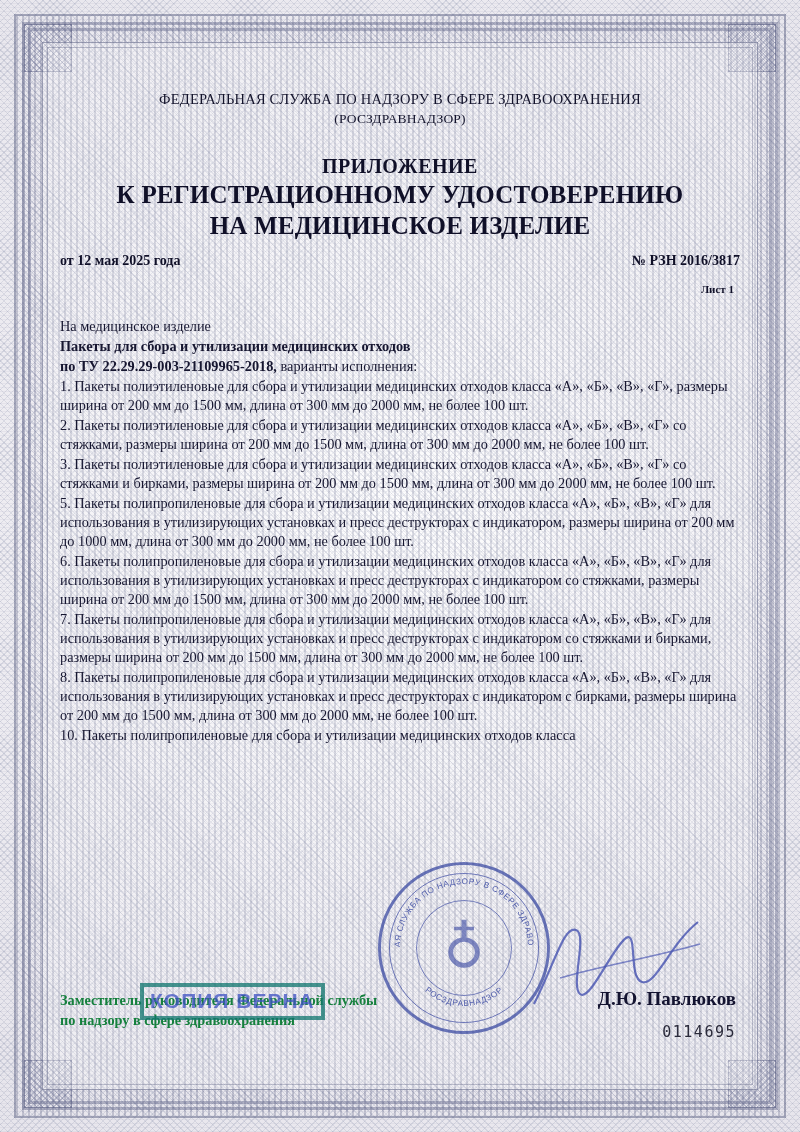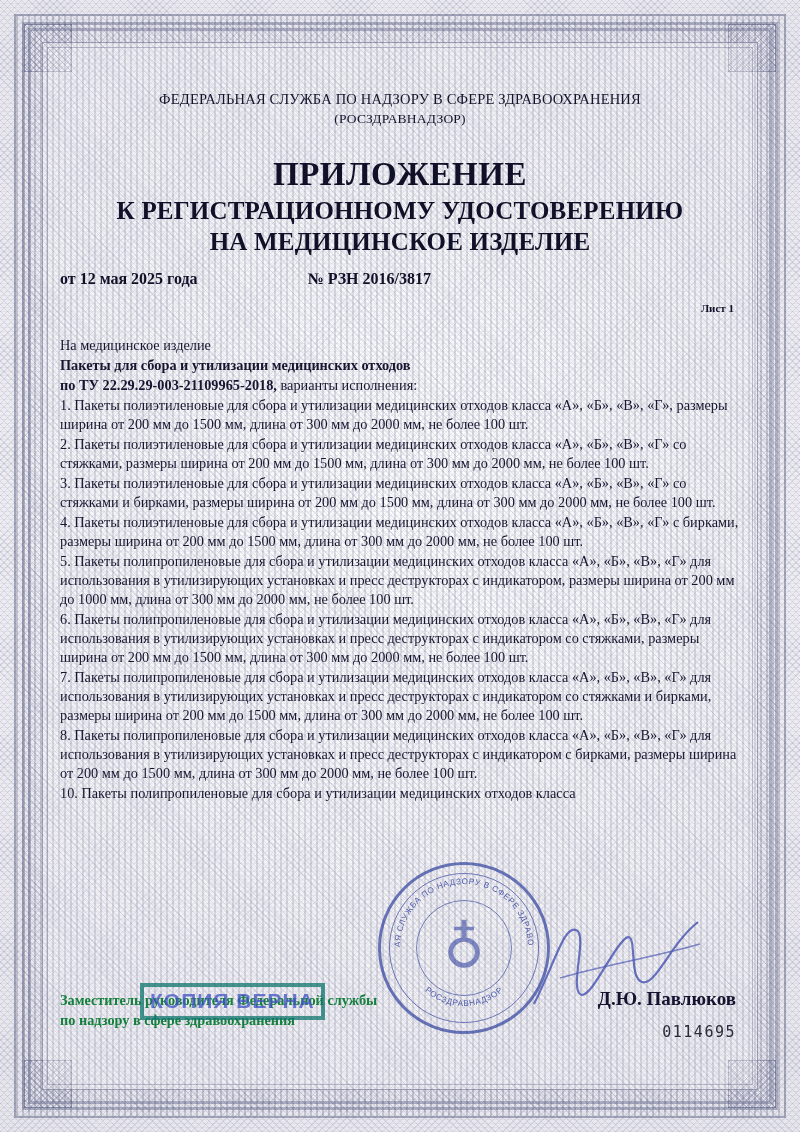--- a/index.html
+++ b/index.html
@@ -90,31 +90,31 @@
   }
   .agency .line2 { font-size: 13.5px; }
 
   .title {
     text-align: center;
     margin-top: 26px;
     font-weight: bold;
     line-height: 1.25;
     color: #101028;
   }
-  .title .t1 { font-size: 33px; letter-spacing: 0.5px; }
+  .title .t1 { font-size: 20px; letter-spacing: 0.5px; }
   .title .t2 { font-size: 25px; letter-spacing: 0.2px; }
   .title .t3 { font-size: 25px; letter-spacing: 0.2px; }
 
   .daterow {
     margin-top: 12px;
     display: flex;
-    justify-content: flex-start;
-    gap: 110px;
-    font-weight: bold;
-    font-size: 16px;
+    justify-content: space-between;
+    gap: 60px;
+    font-weight: bold;
+    font-size: 14px;
     color: #101028;
   }
   .sheet {
     text-align: right;
     margin-top: 14px;
     font-weight: bold;
     font-size: 11px;
     padding-right: 6px;
     color: #101028;
   }
@@ -263,21 +263,20 @@
 
     <div class="sheet">Лист  1</div>
 
     <div class="body">
       <p>На медицинское изделие</p>
       <p class="b">Пакеты для сбора и утилизации медицинских отходов</p>
       <p><span class="b">по ТУ 22.29.29-003-21109965-2018,</span><span> варианты исполнения:</span></p>
       <p>1. Пакеты полиэтиленовые для сбора и утилизации медицинских отходов класса «А», «Б», «В», «Г», размеры ширина от 200 мм до 1500 мм, длина от 300 мм до 2000 мм, не более 100 шт.</p>
       <p>2. Пакеты полиэтиленовые для сбора и утилизации медицинских отходов класса «А», «Б», «В», «Г» со стяжками, размеры ширина от 200 мм до 1500 мм, длина от 300 мм до 2000 мм, не более 100 шт.</p>
       <p>3. Пакеты полиэтиленовые для сбора и утилизации медицинских отходов класса «А», «Б», «В», «Г» со стяжками и бирками, размеры ширина от 200 мм до 1500 мм, длина от 300 мм до 2000 мм, не более 100 шт.</p>
-      <p>4. Пакеты полиэтиленовые для сбора и утилизации медицинских отходов класса «А», «Б», «В», «Г» с бирками, размеры ширина от 200 мм до 1500 мм, длина от 300 мм до 2000 мм, не более 100 шт.</p>
       <p>5. Пакеты полипропиленовые для сбора и утилизации медицинских отходов класса «А», «Б», «В», «Г» для использования в утилизирующих установках и пресс деструкторах с индикатором, размеры ширина от 200 мм до 1000 мм, длина от 300 мм до 2000 мм, не более 100 шт.</p>
       <p>6. Пакеты полипропиленовые для сбора и утилизации медицинских отходов класса «А», «Б», «В», «Г» для использования в утилизирующих установках и пресс деструкторах с индикатором со стяжками, размеры ширина от 200 мм до 1500 мм, длина от 300 мм до 2000 мм, не более 100 шт.</p>
       <p>7. Пакеты полипропиленовые для сбора и утилизации медицинских отходов класса «А», «Б», «В», «Г» для использования в утилизирующих установках и пресс деструкторах с индикатором со стяжками и бирками, размеры ширина от 200 мм до 1500 мм, длина от 300 мм до 2000 мм, не более 100 шт.</p>
       <p>8. Пакеты полипропиленовые для сбора и утилизации медицинских отходов класса «А», «Б», «В», «Г» для использования в утилизирующих установках и пресс деструкторах с индикатором с бирками, размеры ширина от 200 мм до 1500 мм, длина от 300 мм до 2000 мм, не более 100 шт.</p>
       <p>10. Пакеты полипропиленовые для сбора и утилизации медицинских отходов класса</p>
     </div>
 
     <div class="sign-block">
       <div class="sb-line">Заместитель руководителя Федеральной службы</div>
       <div class="sb-line">по надзору в сфере здравоохранения</div>

